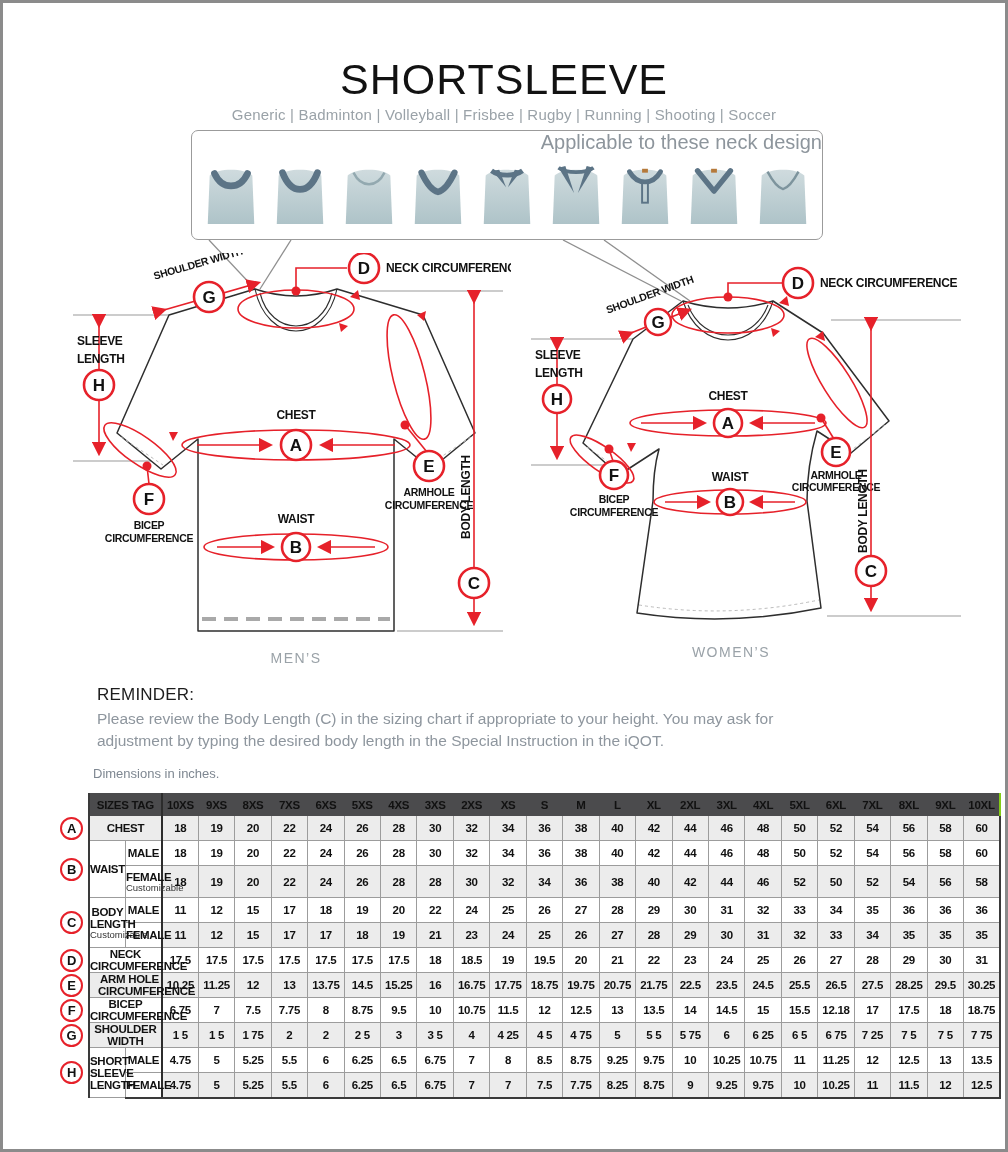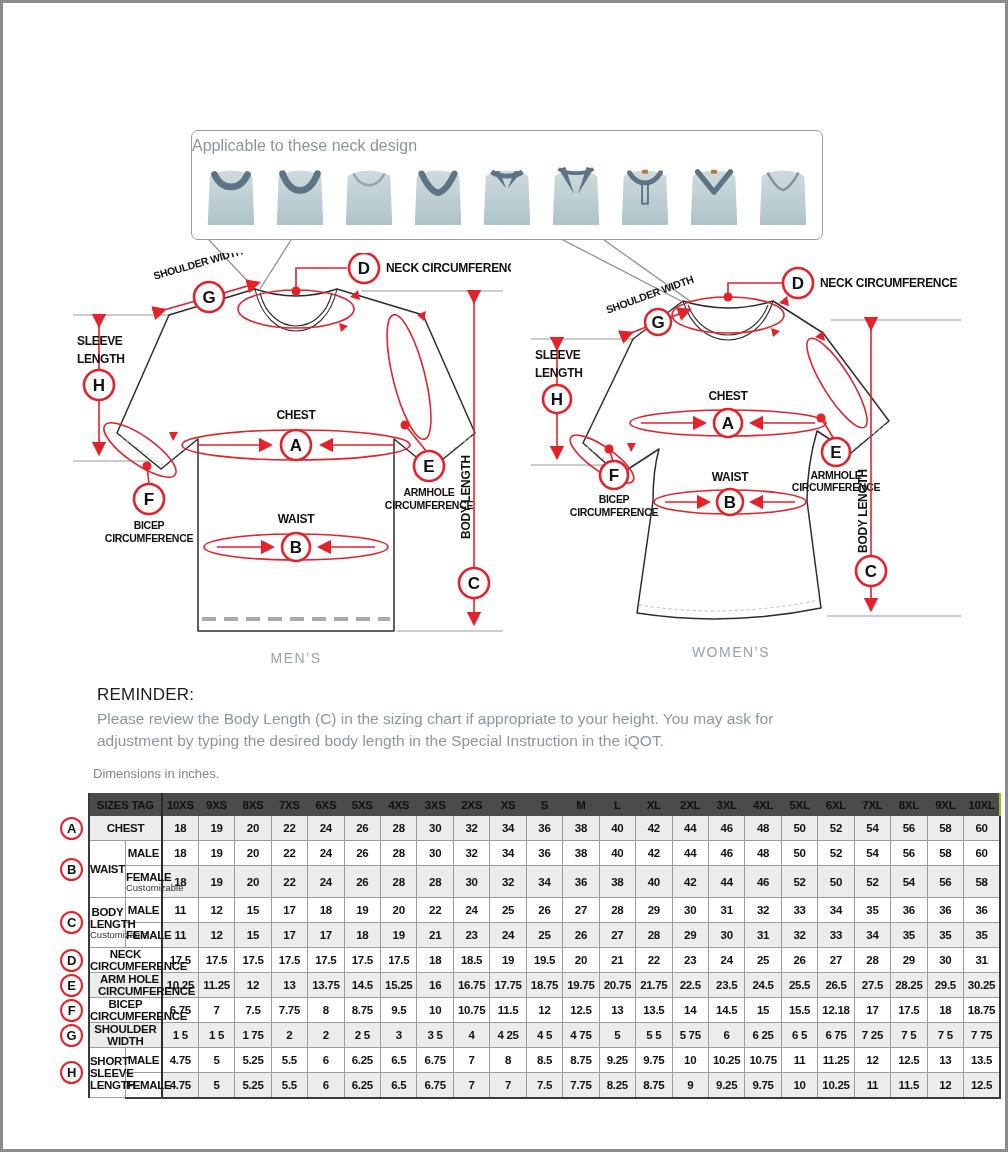--- a/index.html
+++ b/index.html
@@ -11,21 +11,21 @@
   }
   
   .hdr { position:absolute; top:52px; left:0; width:100%; text-align:center; }
   .hdr .title { font-size:43px; font-weight:400; color:#121212; letter-spacing:1px; }
   .hdr .subtitle { font-size:15px; color:#9aa2a8; margin-top:2px; letter-spacing:.2px; }
   
   .neckbox {
     position:absolute; left:188px; top:127px; width:632px; height:110px;
     border:1.5px solid #9b9b9b; border-radius:7px; background:#fff;
   }
-  .neckbox .nb-label { text-align:left; font-size:16px; color:#8d959c; margin-top:6px; }
+  .neckbox .nb-label { text-align:right; font-size:20px; color:#8d959c; }
   .neckbox .necks { display:flex; justify-content:center; gap:7px; margin-top:3px; }
   .neckbox svg { display:block; }
   
   .tails { position:absolute; left:0; top:237px; }
   
   .diag { position:absolute; top:250px; }
   .diag.mens { left:58px; }
   .diag.womens { left:518px; }
   svg text { font-family:"Liberation Sans", sans-serif; }
   .lbl { font-weight:bold; fill:#111; font-size:12px; letter-spacing:-0.3px; }
@@ -70,20 +70,24 @@
     display:inline-flex; width:23px; height:23px; border-radius:50%;
     border:2px solid #e6212a; align-items:center; justify-content:center;
     font-size:13px; font-weight:bold; color:#111; background:#fff;
   }
 </style>
 </head>
 <body>
 
 <div id="page">
 
+  <div class="hdr">
+    <div class="title">SHORTSLEEVE</div>
+    <div class="subtitle">Generic | Badminton | Volleyball | Frisbee | Rugby | Running | Shooting | Soccer</div>
+  </div>
 
   <div class="neckbox">
     <div class="nb-label">Applicable to these neck design</div>
     <div class="necks">
       <svg width="62" height="72" viewBox="0 0 64 72">
         <defs>
             <linearGradient id="tg" x1="0" y1="0" x2="0" y2="1">
           <stop offset="0" stop-color="#cfdbde"></stop>
               <stop offset="1" stop-color="#aec3c8"></stop>
             </linearGradient>

